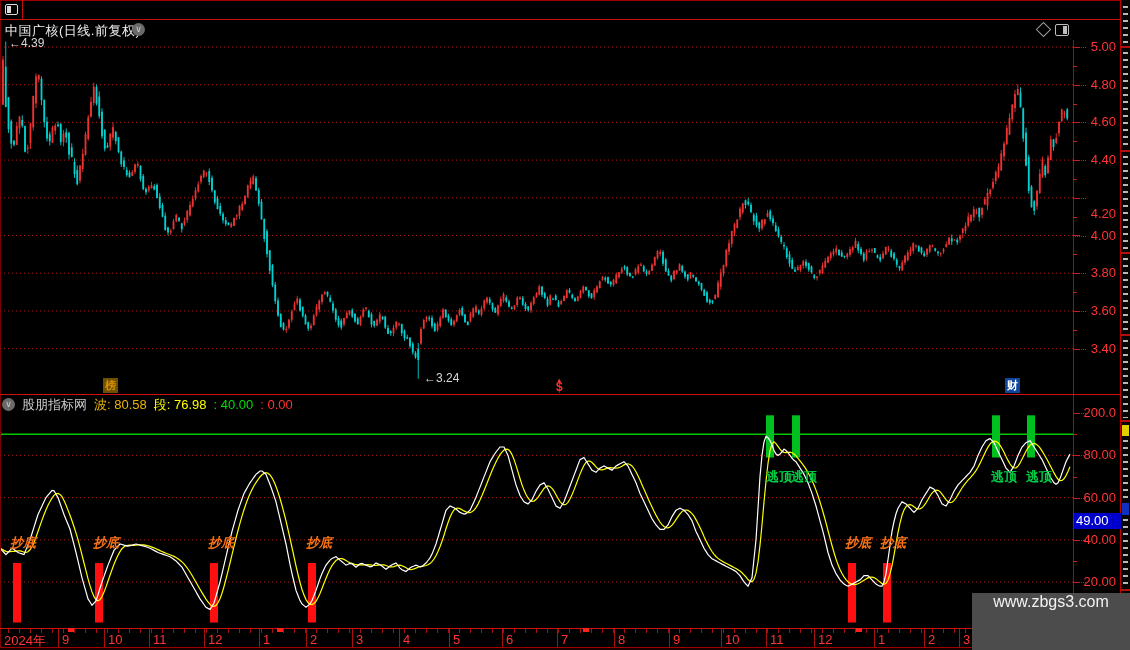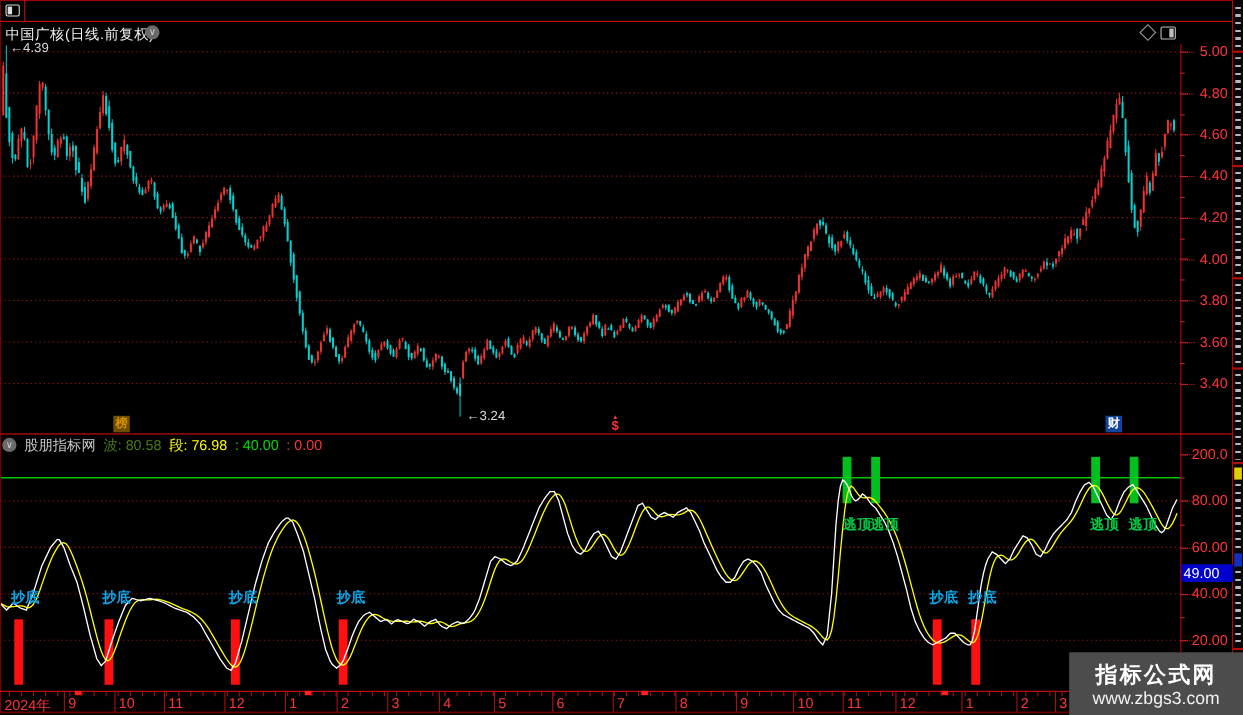--- a/index.html
+++ b/index.html
@@ -41,21 +41,21 @@
   .badge{position:absolute;width:15px;height:15px;font-size:11px;line-height:15px;text-align:center;font-weight:bold;}
   #badge-rank{background:#6e4f00;color:#d98f00;}
   #badge-fin{background:#10459c;color:#fff;}
   #marker-dollar{position:absolute;color:#ff3030;text-align:center;}
   #marker-dollar .tri{font-size:6px;line-height:4px;}
   #marker-dollar .dol{font-size:12px;font-weight:bold;line-height:10px;}
   
   #ind-header{left:2px;top:396px;height:17px;display:flex;align-items:center;gap:7px;font-size:13px;white-space:nowrap;}
   
   .sig-label{position:absolute;font-size:13px;font-weight:bold;white-space:nowrap;}
-  .sig-buy{color:#0ea5e9;}
+  .sig-buy{color:#f97316;font-style:italic;}
   .sig-sell{color:#00cc44;}
   
   .tl-label{position:absolute;top:632px;font-size:13px;color:#ff3434;white-space:nowrap;}
   .tl-sep{position:absolute;top:629px;width:1px;height:18px;background:#a81010;}
   .tl-tick{position:absolute;top:629px;width:1px;height:4px;background:#a81010;}
   .tl-mark{position:absolute;top:628px;width:6px;height:4px;background:#ff2020;}
   
   #watermark{left:972px;top:593px;width:158px;height:57px;background:#4c4c4c;text-align:center;z-index:50;}
   #wm1{margin-top:7px;font-size:20px;font-weight:bold;color:#fff;letter-spacing:2px;}
   #wm2{font-size:16px;color:#f2f2f2;}
@@ -907,36 +907,36 @@
   <div class="badge" id="badge-rank" style="left:103px;top:378px;">榜</div>
   <div id="marker-dollar" style="left:556px;top:378px;">
     <div class="tri">▲</div>
     <div class="dol">$</div>
   </div>
   <div class="badge" id="badge-fin" style="left:1005px;top:378px;">财</div>
 
   <div class="abs" id="ind-header">
     <span class="circle-icon">∨</span>
   <span style="color: rgb(200, 200, 200);">股朋指标网</span>
-      <span style="color: #4d7c0f;">波: 80.58</span>
+      <span style="color: #eab308;">波: 80.58</span>
       <span style="color: rgb(255, 255, 0);">段: 76.98</span>
       <span style="color: rgb(0, 221, 0);">: 40.00</span>
       <span style="color: rgb(255, 50, 50);">: 0.00</span>
     </div>
 
   <div id="mainAxis">
       <div class="axis-label" style="top: 39px;">5.00</div>
       <div class="axis-leader" style="top: 47px;"></div>
       <div class="axis-label" style="top: 76.7px;">4.80</div>
       <div class="axis-leader" style="top: 84.7px;"></div>
       <div class="axis-label" style="top: 114.4px;">4.60</div>
       <div class="axis-leader" style="top: 122.4px;"></div>
       <div class="axis-label" style="top: 152.1px;">4.40</div>
       <div class="axis-leader" style="top: 160.1px;"></div>
-      <div class="axis-label" style="top: 190px;">4.20</div>
+      <div class="axis-label" style="top: 206px;">4.20</div>
       <div class="axis-leader" style="top: 197.8px;"></div>
       <div class="axis-label" style="top: 227.5px;">4.00</div>
       <div class="axis-leader" style="top: 235.5px;"></div>
       <div class="axis-label" style="top: 265.2px;">3.80</div>
       <div class="axis-leader" style="top: 273.2px;"></div>
       <div class="axis-label" style="top: 302.9px;">3.60</div>
       <div class="axis-leader" style="top: 310.9px;"></div>
       <div class="axis-label" style="top: 340.6px;">3.40</div>
       <div class="axis-leader" style="top: 348.6px;"></div>
       <div class="axis-tick" style="top: 47px; width: 7px;"></div>
@@ -1129,21 +1129,20 @@
       <div class="tl-tick" style="left: 1042px;"></div>
       <div class="tl-tick" style="left: 1053px;"></div>
       <div class="tl-tick" style="left: 1064px;"></div>
       <div class="tl-mark" style="left: 68px;"></div>
       <div class="tl-mark" style="left: 277px;"></div>
       <div class="tl-mark" style="left: 583px;"></div>
       <div class="tl-mark" style="left: 856px;"></div>
     </div>
 
   <div class="abs" id="watermark">
-    <div id="wm1">指标公式网</div>
     <div id="wm2">www.zbgs3.com</div>
   </div>
 
   <div class="abs" id="strip">
     <div class="strip-dash" style="top:6px;height:38px;"></div>
     <div class="strip-red" style="top:46px;"></div>
     <div class="strip-dash" style="top:52px;height:96px;"></div>
     <div class="strip-red" style="top:150px;"></div>
     <div class="strip-dash" style="top:156px;height:94px;"></div>
     <div class="strip-red" style="top:252px;"></div>

